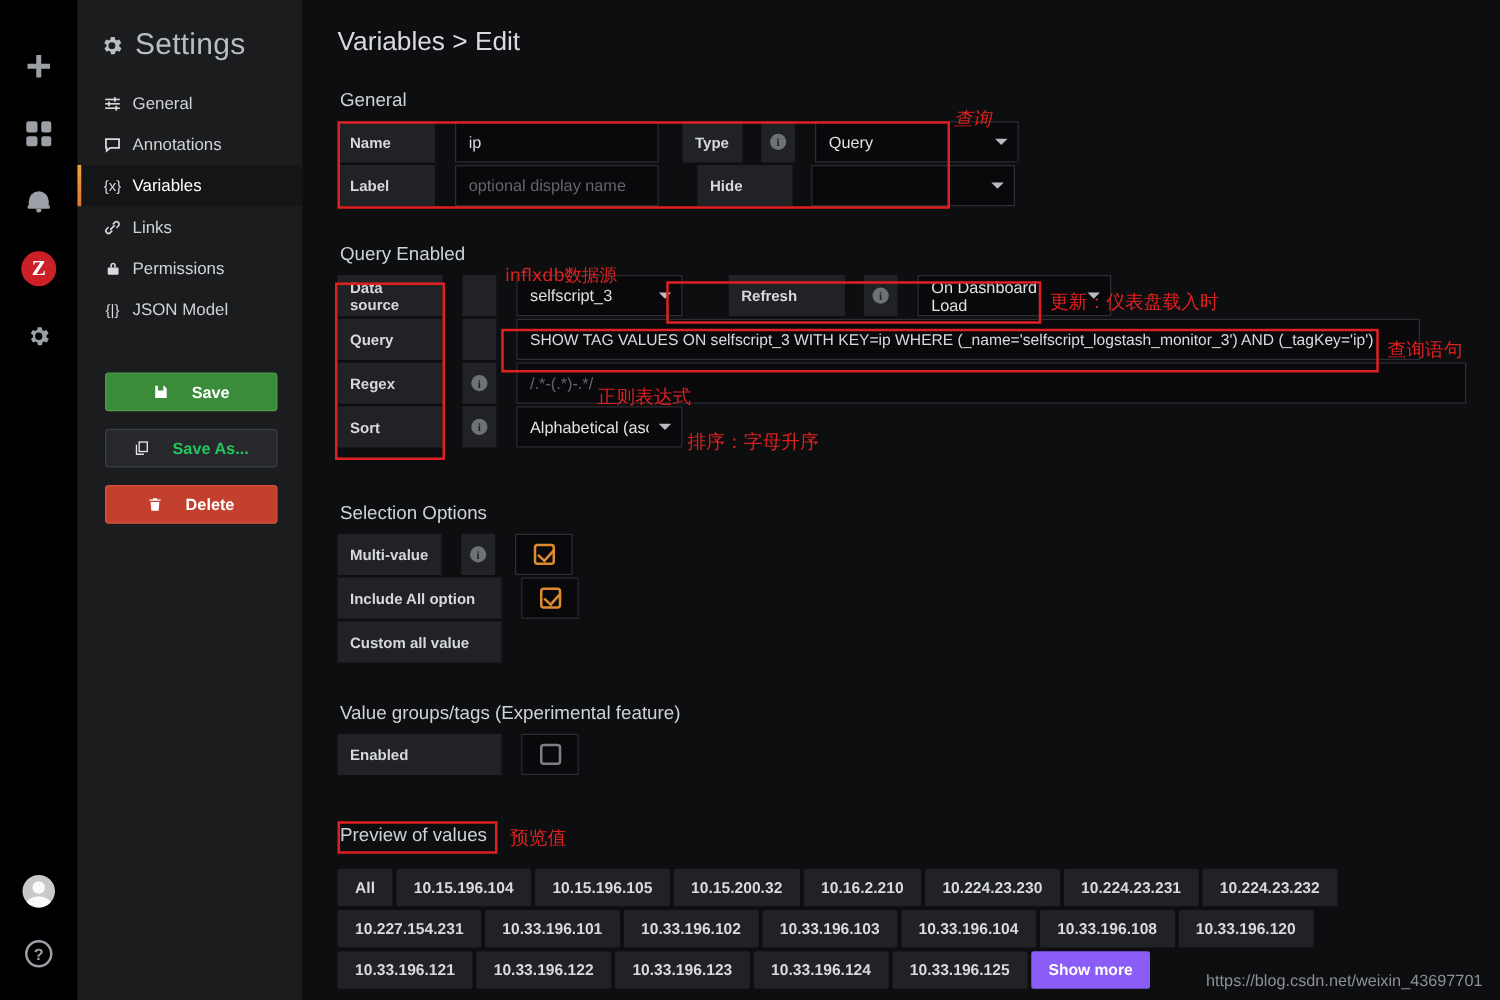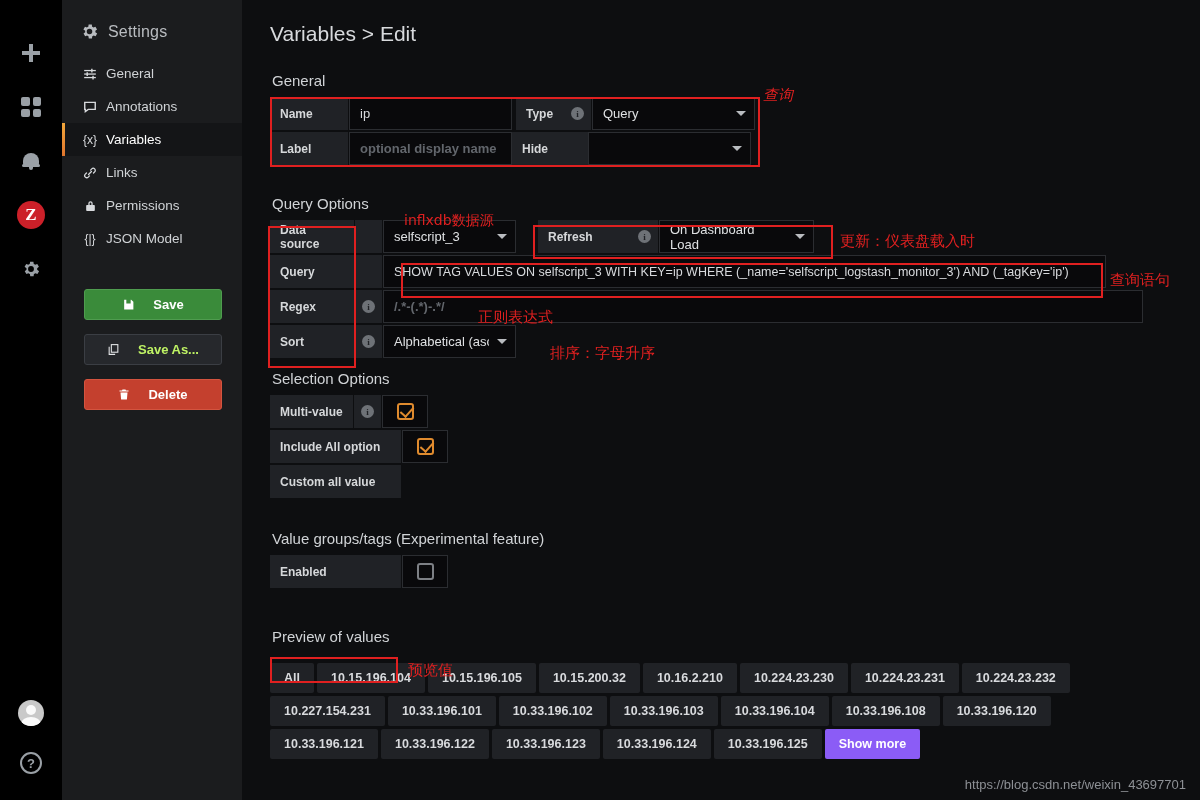--- a/index.html
+++ b/index.html
@@ -38,57 +38,57 @@
   .avatar:after  { content:""; position:absolute; left:3px; top:17px; width:20px; height:14px; border-radius:50% 50% 0 0; background:#fafafa;}
   .help-ico { width:22px; height:22px; border-radius:50%; border:2px solid #9aa0a6; color:#9aa0a6;
     font-size:13px; display:flex; align-items:center; justify-content:center; font-weight:600;}
 
   
   .side {
     position:absolute; left:62px; top:0; width:180px; height:800px;
     background:#1b1c1e;
   }
   .side-title { display:flex; align-items:center; gap:9px; padding:22px 0 0 18px; }
-  .side-title .t { color:#b9bcc0; font-size:16px; letter-spacing:.2px; }
+  .side-title .t { color:#b9bcc0; font-size:24px; letter-spacing:.2px; }
   .side-nav { margin-top:16px; }
   .side-item {
     display:flex; align-items:center; gap:8px; height:33px; padding-left:20px;
     color:#d0d3d6; font-size:13.5px; cursor:pointer; position:relative;
   }
   .side-item.active { background:#141517; color:#fff; }
   .side-item.active:before {
     content:""; position:absolute; left:0; top:0; bottom:0; width:3px;
     background: linear-gradient(#f2a73b,#e0752d);
   }
   .side-ic { width:16px; display:inline-flex; justify-content:center; color:#d8dadd; font-size:13px; }
   .side-btns { margin:34px 20px 0 22px; display:flex; flex-direction:column; gap:14px; }
   .btn {
     height:31px; border-radius:3px; display:flex; align-items:center; justify-content:center;
     gap:18px; font-size:13px; font-weight:600; color:#fff; cursor:pointer; border:1px solid transparent;
   }
   .btn-save   { background:#3a8b3a; border-color:#4f9c4f; }
-  .btn-saveas { background:#26282c; border-color:#3b3e44; color:#bef264;}
+  .btn-saveas { background:#26282c; border-color:#3b3e44; color:#22c55e;}
   .btn-delete { background:#c4402e; border-color:#d4543f; }
 
   
   .main { position:absolute; left:242px; top:0; right:0; bottom:0; background:#0d0e10; padding:22px 0 0 28px;}
   .page-title { color:#d8dadd; font-size:21px; margin-bottom:26px; }
   .sec-title { color:#d0d3d6; font-size:15px; margin:0 0 8px 2px; }
 
-  .frow { display:flex; align-items:stretch; margin-bottom:2px; }
+  .frow { display:flex; align-items:stretch; margin-bottom:2px;gap:15px; }
   .flabel {
     background:#202226; color:#d6d8da; font-size:12px; font-weight:bold;
     display:flex; align-items:center; padding:0 10px; height:33px;
     border-right:1px solid #0d0e10;
   }
   .finput {
     background:#09090b; border:1px solid #2b2d31; height:33px; display:flex; align-items:center;
     padding:0 10px; color:#d8dadd; font-size:13px;
   }
-  .finput.ph { color:#62666c;font-weight:bold; }
+  .finput.ph { color:#62666c; }
   .fselect {
     background:#09090b; border:1px solid #2b2d31; height:33px; display:flex; align-items:center;
     justify-content:space-between; padding:0 8px 0 10px; color:#dfe1e3; font-size:13px; cursor:pointer;
   }
   .caret { width:0; height:0; border-left:5px solid transparent; border-right:5px solid transparent;
            border-top:5px solid #b9bcc0; margin-left:8px; }
   .info {
     width:13px; height:13px; border-radius:50%; background:#6e7277; color:#202226;
     font-size:9px; font-weight:bold; display:inline-flex; align-items:center; justify-content:center;
     font-family:"Liberation Serif", serif;
@@ -258,30 +258,30 @@
             <span class="info">i</span>
           </div>
         <div class="fselect" style="width:163px">
           <span>Query</span>
           <span class="caret"></span>
         </div>
       </div>
       <div class="frow">
         <div class="flabel" style="width:79px">Label</div>
         <div class="finput ph" style="width:163px">optional display name</div>
-        <div class="flabel" style="width:76px;margin-left:0;border-right:none">Hide</div>
+        <div class="flabel" style="width:76px;margin-left:16px;border-right:none">Hide</div>
         <div class="fselect" style="width:163px">
           <span></span>
           <span class="caret"></span>
         </div>
       </div>
     </div>
 
     
-    <div class="sec-title" style="margin-top:30px">Query Options</div>
+    <div class="sec-title" style="margin-top:30px">Query Enabled</div>
     <div>
       <div class="frow">
         <div class="flabel" style="width:85px">Data source</div>
         <div class="flabel" style="width:28px"></div>
         <div class="fselect" style="width:133px">
           <span>selfscript_3</span>
           <span class="caret"></span>
         </div>
         <div class="flabel" style="width:93px;margin-left:22px;border-right:none">Refresh</div>
         <div class="labelinfo">
@@ -313,21 +313,21 @@
             <span class="info">i</span>
           </div>
         <div class="fselect" style="width:133px">
           <span style="overflow:hidden;white-space:nowrap;text-overflow:clip;width:104px;display:block">Alphabetical (asc)</span>
           <span class="caret"></span>
         </div>
       </div>
     </div>
 
     
-    <div class="sec-title" style="margin-top:12px">Selection Options</div>
+    <div class="sec-title" style="margin-top:44px">Selection Options</div>
     <div>
       <div class="frow">
         <div class="flabel" style="width:84px">Multi-value</div>
         <div class="labelinfo">
             <span class="info">i</span>
           </div>
         <div class="chkcell">
             <span class="chk on"></span>
           </div>
       </div>

